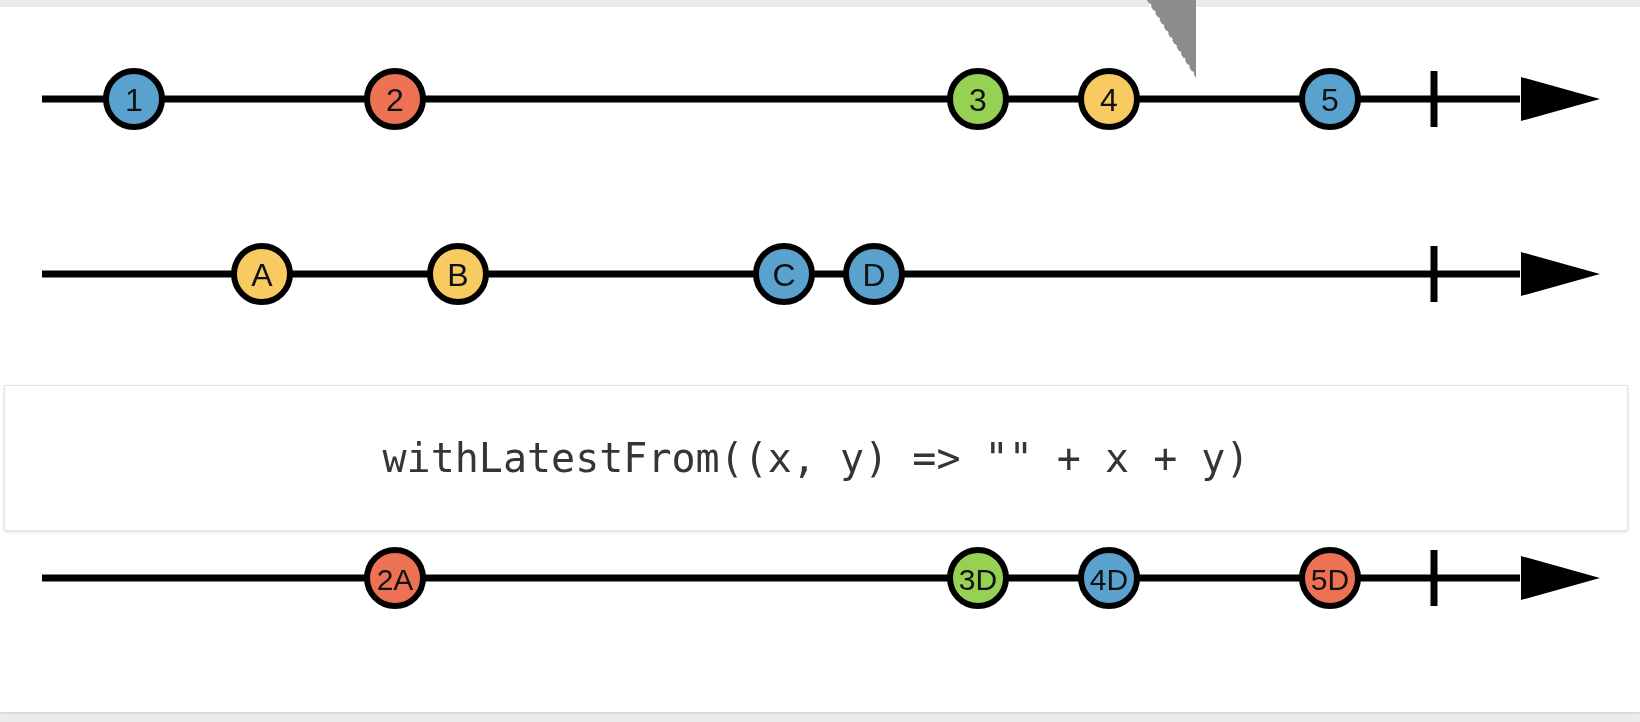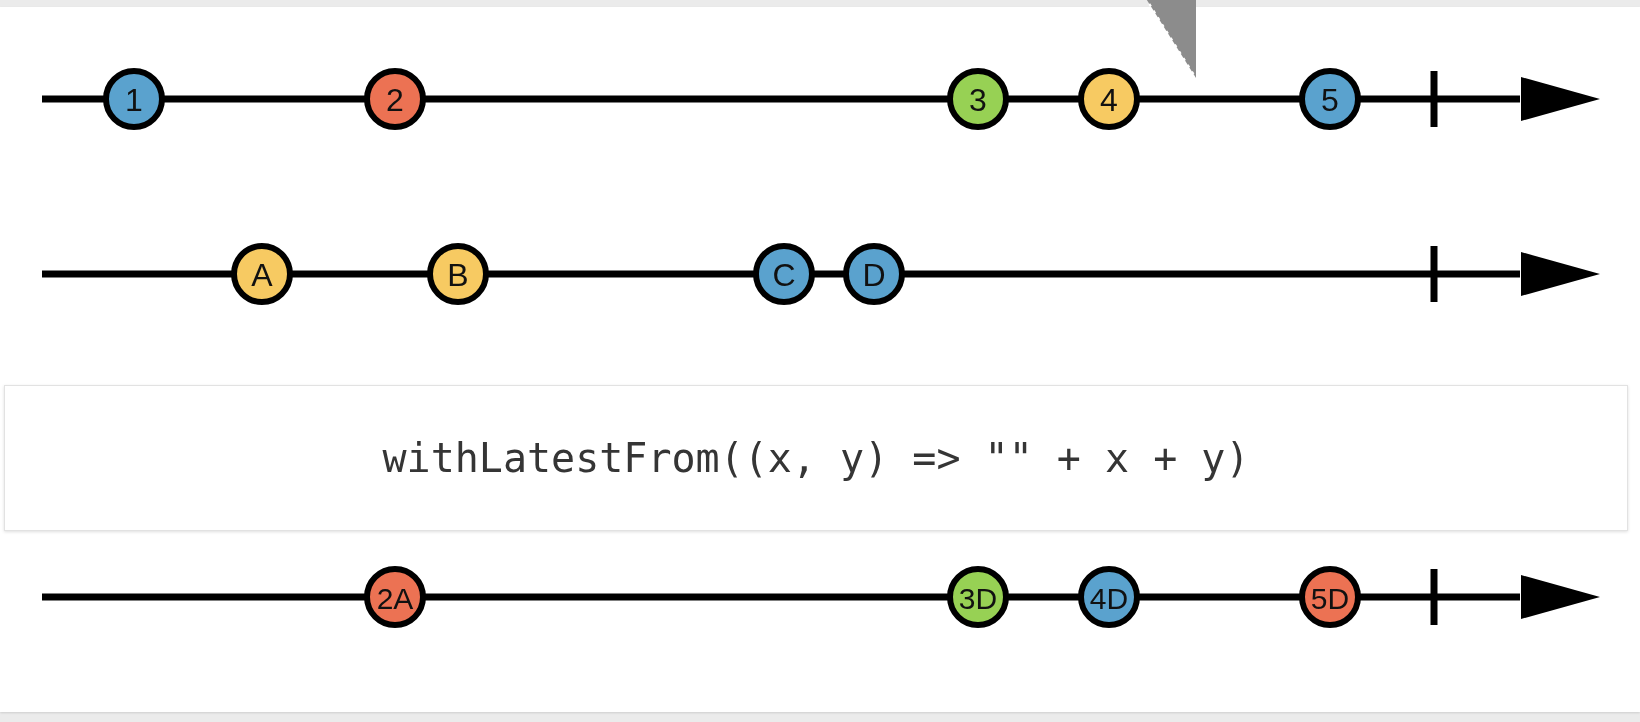--- a/index.html
+++ b/index.html
@@ -139,21 +139,21 @@
             <circle cx="874" cy="67" r="28" fill="#5aa2ce" stroke="#000000" stroke-width="6"></circle>
             <text x="874" y="68" text-anchor="middle" dominant-baseline="central" font-family="&quot;Liberation Sans&quot;, sans-serif" font-size="32" fill="#111111">D</text>
           </g>
         </svg>
       </div>
 
     <div id="operator-box">
       <span id="operator-text">withLatestFrom((x, y) =&gt; "" + x + y)</span>
     </div>
 
-    <div class="marble-row" id="row-2" style="top:523px;">
+    <div class="marble-row" id="row-2" style="top:504px;">
         <svg class="timeline-svg" viewBox="0 0 1640 120" width="1640" height="120">
           <line x1="42" y1="67" x2="1520" y2="67" stroke="#000000" stroke-width="7"></line>
           <line x1="1434" y1="39" x2="1434" y2="95" stroke="#000000" stroke-width="7"></line>
           <path d="M 1521 45 L 1600 67 L 1521 89 Z" fill="#000000"></path>
           <g style="cursor: pointer;">
             <circle cx="395" cy="67" r="28" fill="#ec7253" stroke="#000000" stroke-width="6"></circle>
             <text x="395" y="68" text-anchor="middle" dominant-baseline="central" font-family="&quot;Liberation Sans&quot;, sans-serif" font-size="30" fill="#111111">2A</text>
           </g>
           <g style="cursor: pointer;">
             <circle cx="978" cy="67" r="28" fill="#97d154" stroke="#000000" stroke-width="6"></circle>

